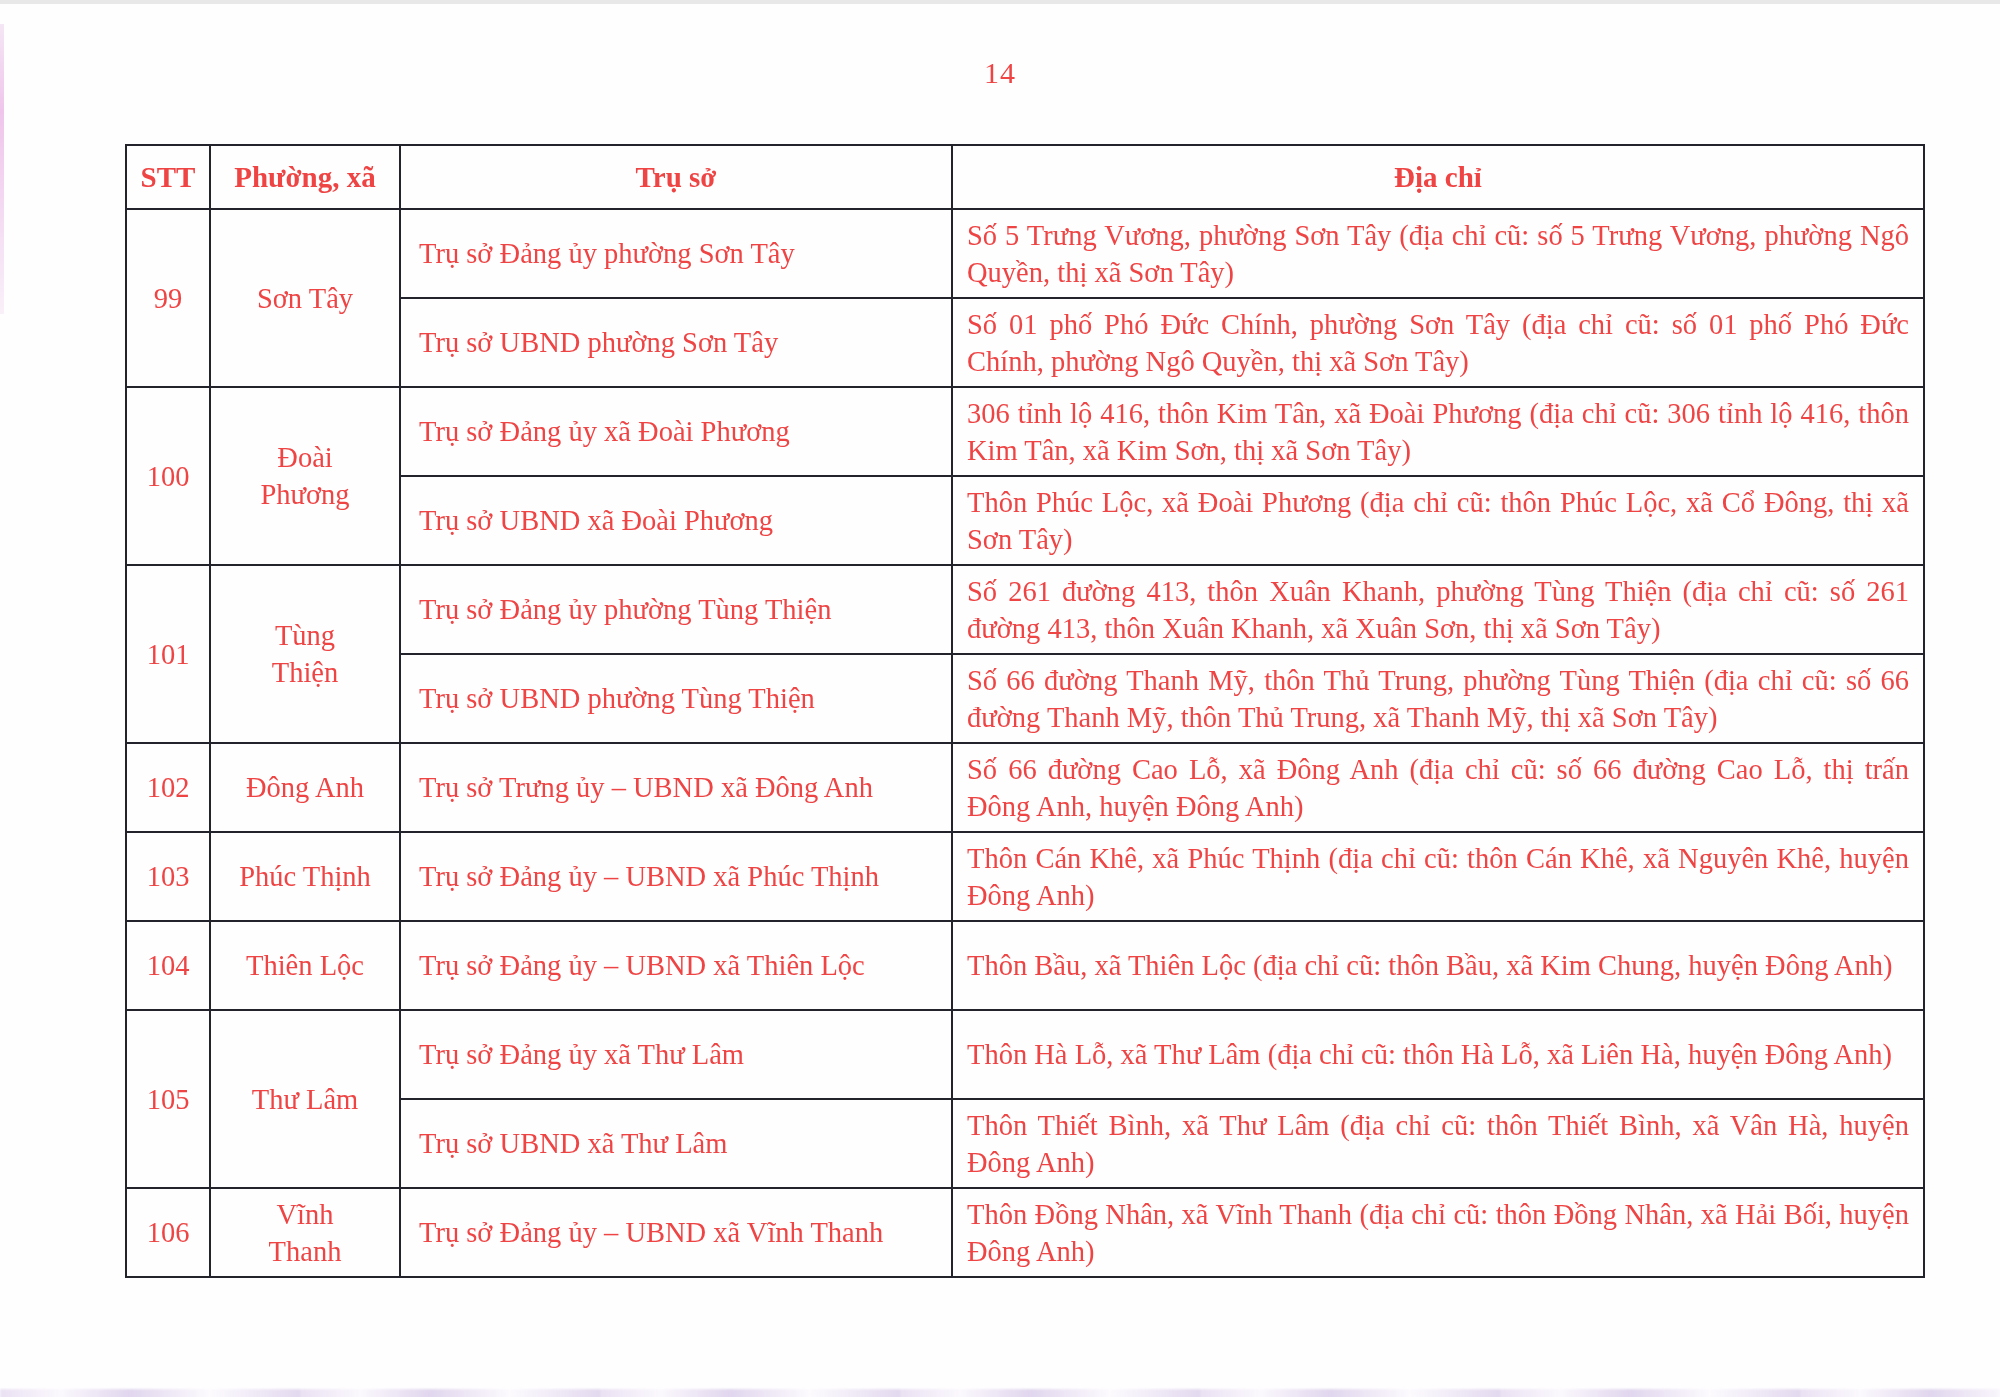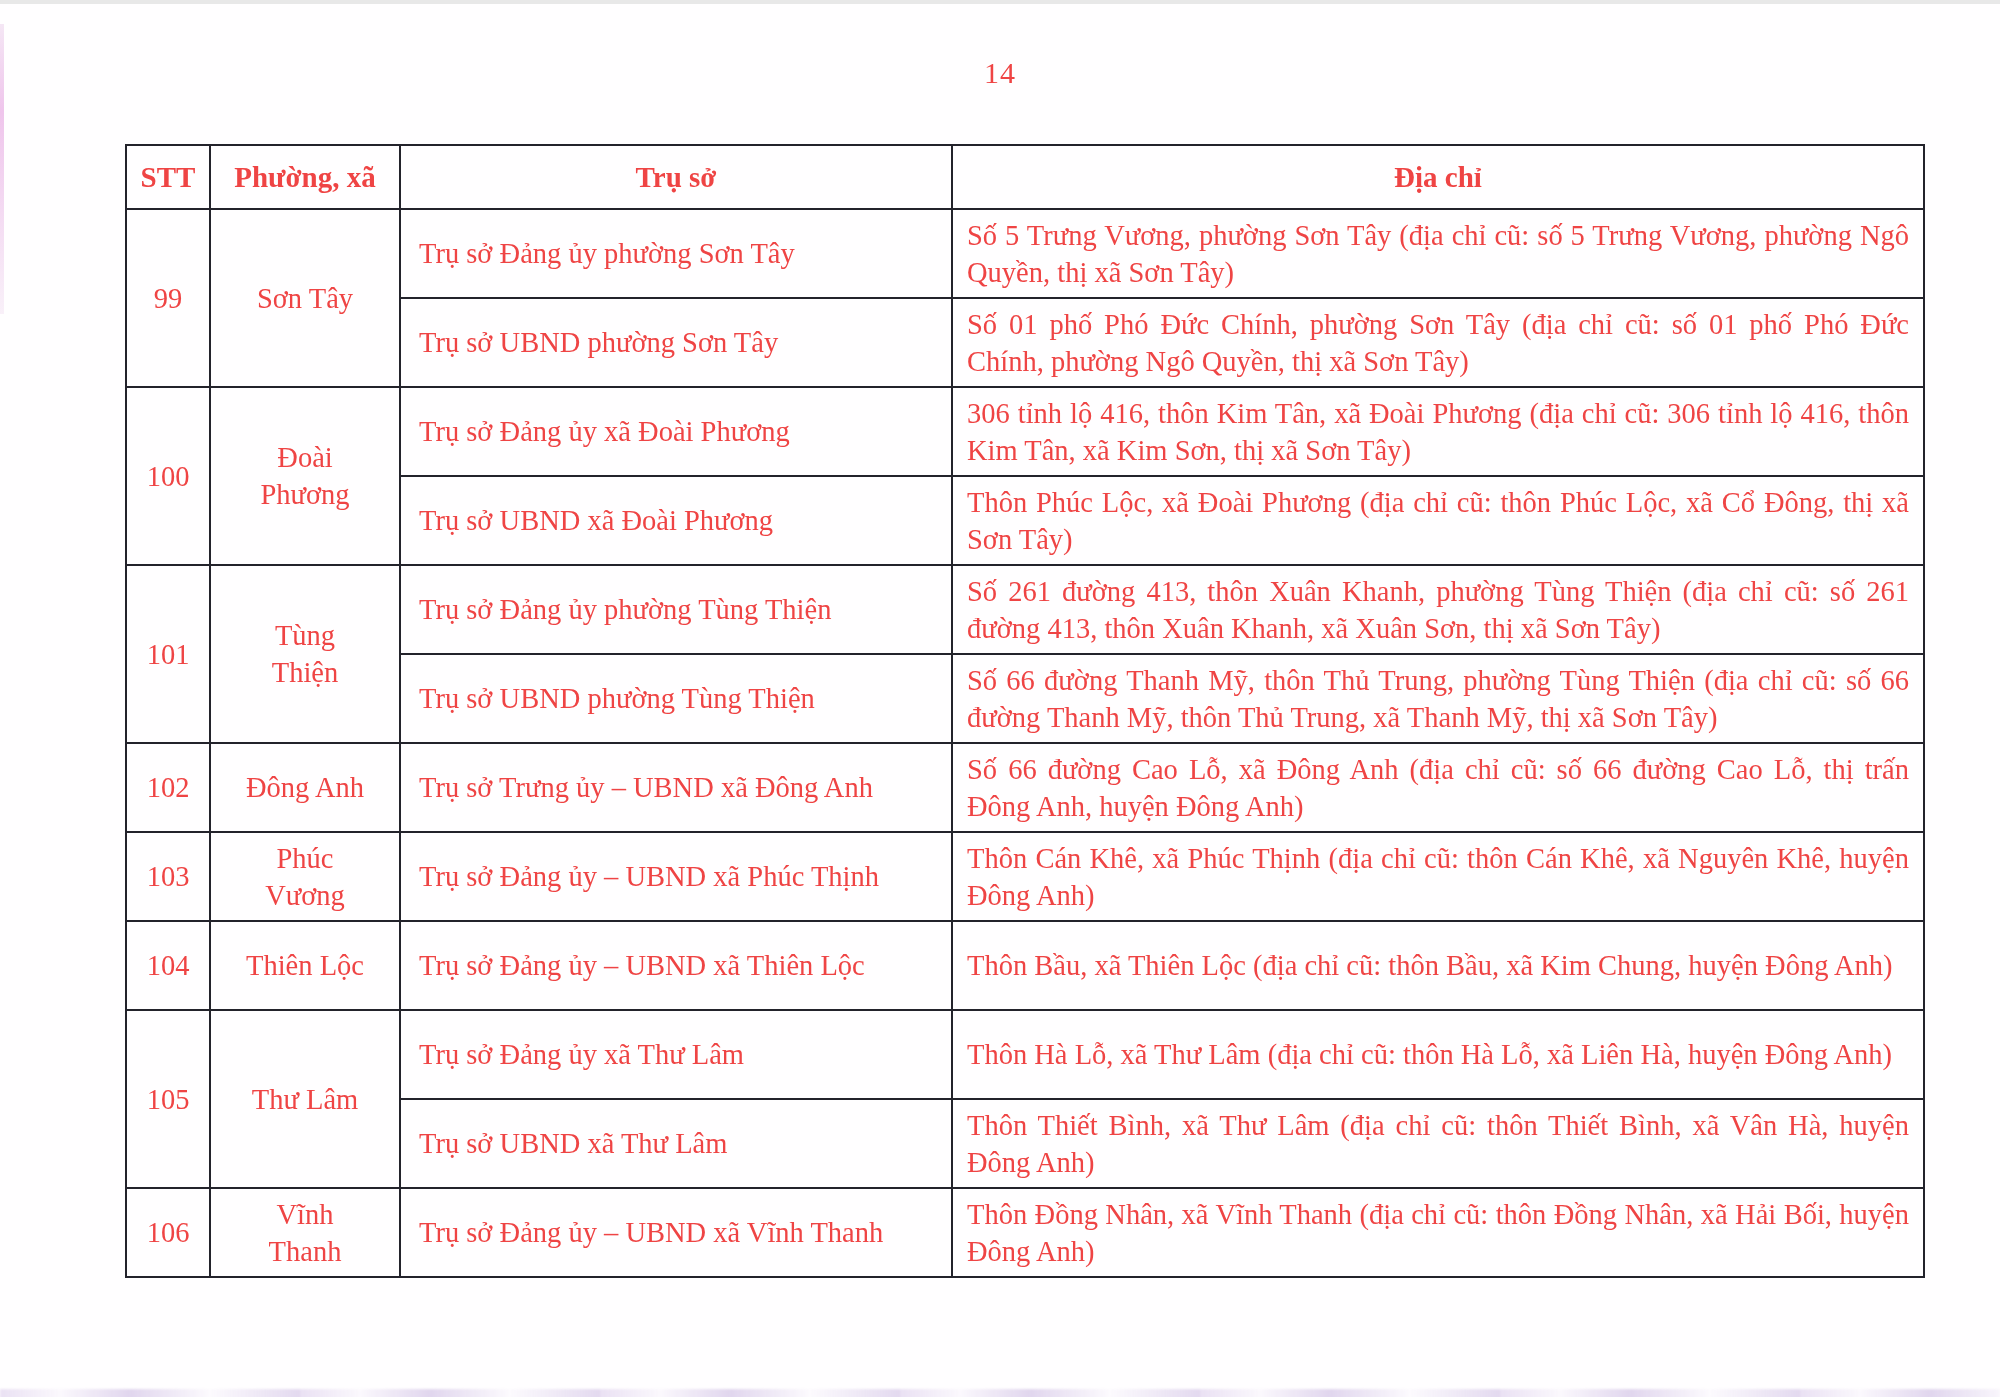--- a/index.html
+++ b/index.html
@@ -121,21 +121,21 @@
           <td class="address">Số 66 đường Thanh Mỹ, thôn Thủ Trung, phường Tùng Thiện (địa chỉ cũ: số 66 đường Thanh Mỹ, thôn Thủ Trung, xã Thanh Mỹ, thị xã Sơn Tây)</td>
         </tr>
         <tr>
           <td class="stt" rowspan="1">102</td>
           <td class="ward" rowspan="1">Đông Anh</td>
           <td class="office">Trụ sở Trưng ủy – UBND xã Đông Anh</td>
           <td class="address">Số 66 đường Cao Lỗ, xã Đông Anh (địa chỉ cũ: số 66 đường Cao Lỗ, thị trấn Đông Anh, huyện Đông Anh)</td>
         </tr>
         <tr>
           <td class="stt" rowspan="1">103</td>
-          <td class="ward" rowspan="1">Phúc Vương</td>
+          <td class="ward" rowspan="1">Phúc Thịnh</td>
           <td class="office">Trụ sở Đảng ủy – UBND xã Phúc Thịnh</td>
           <td class="address">Thôn Cán Khê, xã Phúc Thịnh (địa chỉ cũ: thôn Cán Khê, xã Nguyên Khê, huyện Đông Anh)</td>
         </tr>
         <tr>
           <td class="stt" rowspan="1">104</td>
           <td class="ward" rowspan="1">Thiên Lộc</td>
           <td class="office">Trụ sở Đảng ủy – UBND xã Thiên Lộc</td>
           <td class="address">Thôn Bầu, xã Thiên Lộc (địa chỉ cũ: thôn Bầu, xã Kim Chung, huyện Đông Anh)</td>
         </tr>
         <tr>

